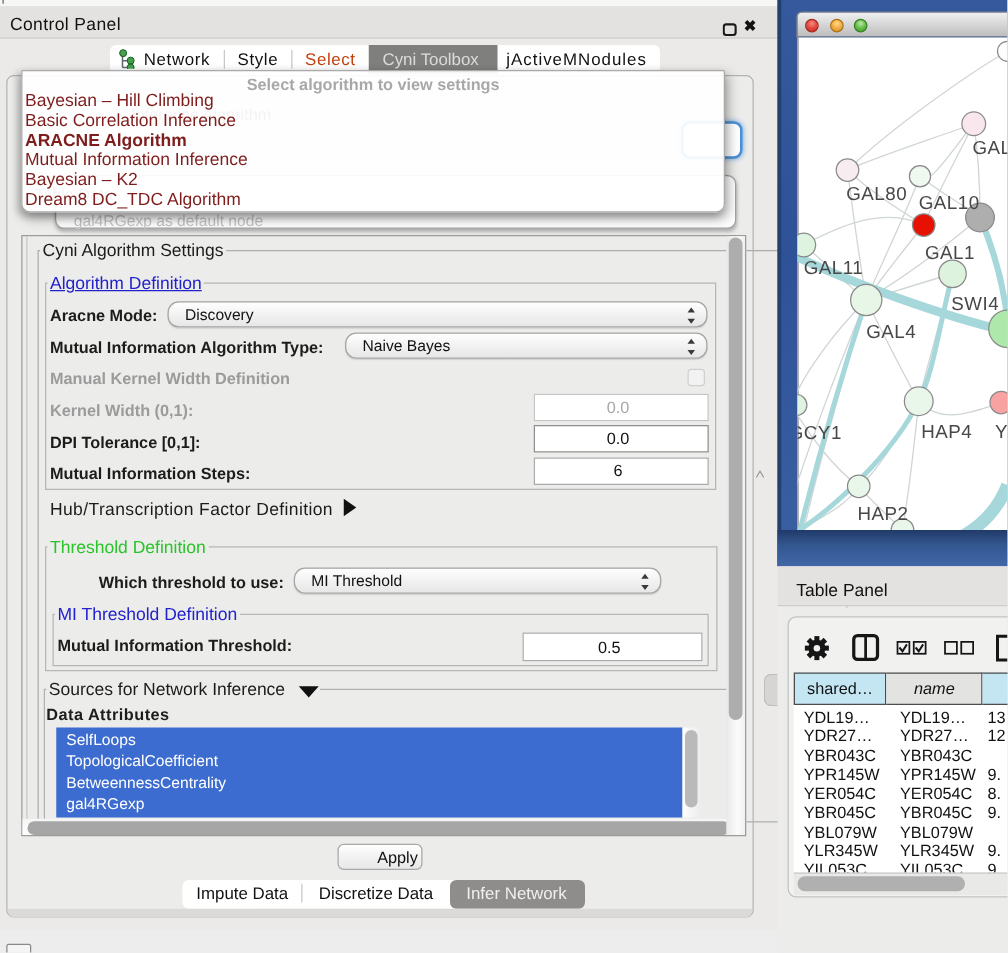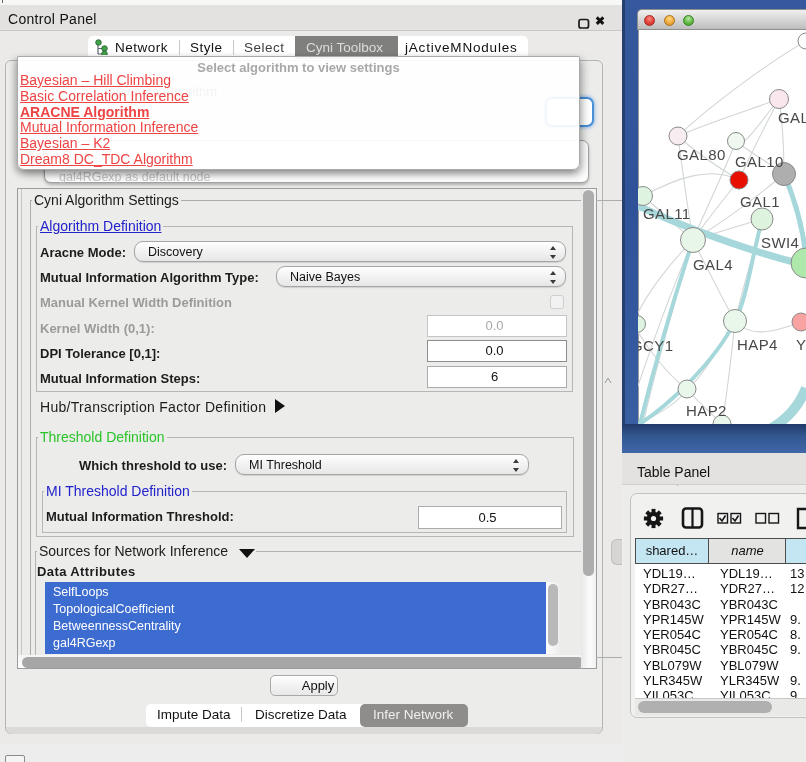--- a/index.html
+++ b/index.html
@@ -41,21 +41,21 @@
     <path d="M3,6 V16 M3,10.5 H8 M3,16 H8" fill="none" stroke="#5c6670" stroke-width="1.2"></path>
     <circle cx="3.5" cy="4.5" r="2.8" fill="#44a04c" stroke="#1c5f24" stroke-width="0.8"></circle>
     <circle cx="9.5" cy="10.5" r="2.8" fill="#44a04c" stroke="#1c5f24" stroke-width="0.8"></circle>
     <circle cx="9.5" cy="16" r="2.8" fill="#44a04c" stroke="#1c5f24" stroke-width="0.8"></circle>
   </svg>
 </div>
 <div class="abs" style="left:115px;top:40px;font-size:13.5px;letter-spacing:0.5px;color:#111;">Network</div>
 <div class="abs" style="left:179px;top:40px;width:1px;height:15px;background:#c8c8c8;"></div>
 <div class="abs" style="left:190px;top:40px;font-size:13.5px;letter-spacing:0.5px;color:#111;">Style</div>
 <div class="abs" style="left:233px;top:40px;width:1px;height:15px;background:#c8c8c8;"></div>
-<div class="abs" style="left:244px;top:40px;font-size:13.5px;letter-spacing:0.5px;color:#404040;">Select</div>
+<div class="abs" style="left:244px;top:40px;font-size:13.5px;letter-spacing:0.5px;color:#c2410c;">Select</div>
 <div class="abs" style="left:295px;top:36px;width:103px;height:23px;background:#7f7f7e;"></div>
 <div class="abs" style="left:306px;top:40px;font-size:13.5px;color:#dcdcda;">Cyni Toolbox</div>
 <div class="abs" style="left:405px;top:40px;font-size:13.5px;letter-spacing:0.8px;color:#111;">jActiveMNodules</div>
 
 <div class="abs" style="left:545px;top:97px;width:49px;height:30px;background:#fff;border:2px solid #4a90d9;border-radius:7px;box-shadow:0 0 4px #6aa6de;"></div>
 <div class="abs" style="left:44px;top:140px;width:545px;height:43px;background:#fdfdfd;border:1px solid #a2a2a2;border-radius:7px;box-shadow:0 2px 3px rgba(0,0,0,0.25);">
   <div class="abs" style="left:14px;top:29px;font-size:12.5px;color:#c4c4c4;">gal4RGexp as default node</div>
 </div>
 
 <div class="abs" style="left:105px;top:84px;font-size:13px;color:#555;">Inference Algorithm</div>
@@ -277,21 +277,21 @@
   <div style="position:absolute;left:8px;top:2px;line-height:15.3px;">YDL19…<br>YDR27…<br>YBR043C<br>YPR145W<br>YER054C<br>YBR045C<br>YBL079W<br>YLR345W<br>YIL053C</div>
   <div style="position:absolute;left:85px;top:2px;line-height:15.3px;">YDL19…<br>YDR27…<br>YBR043C<br>YPR145W<br>YER054C<br>YBR045C<br>YBL079W<br>YLR345W<br>YIL053C</div>
   <div style="position:absolute;left:155px;top:2px;line-height:15.3px;">13<br>12<br>&nbsp;<br>9.<br>8.<br>9.<br>&nbsp;<br>9.<br>9.</div>
 </div>
 
 <div class="abs" style="left:635px;top:698px;width:171px;height:18px;background:#e9e9e8;border-top:1px solid #c9c9c9;"></div>
 <div class="abs" style="left:638px;top:701px;width:134px;height:12px;background:#b0b0b0;border-radius:6px;"></div>
 
 <div class="abs" style="left:17px;top:56px;width:563px;height:114px;background:rgba(255,255,255,0.93);border:1px solid #a9a9a9;box-shadow:2px 4px 9px rgba(0,0,0,0.35),-3px 3px 6px rgba(0,0,0,0.18);border-radius:1px 1px 7px 7px;z-index:50;">
   <div style="position:absolute;left:0;top:3px;width:100%;text-align:center;font-size:13px;font-weight:bold;color:#a8a8a8;">Select algorithm to view settings</div>
-  <div style="position:absolute;left:2px;top:16px;font-size:14px;line-height:15.8px;color:#ef4444;text-decoration:underline;">
+  <div style="position:absolute;left:2px;top:16px;font-size:14px;line-height:15.8px;color:#7f1d1d;">
     Bayesian – Hill Climbing<br>
     Basic Correlation Inference<br>
     <span class="b">ARACNE Algorithm</span><br>
     Mutual Information Inference<br>
     Bayesian – K2<br>
     Dream8 DC_TDC Algorithm
   </div>
 </div>
 
 </div>

